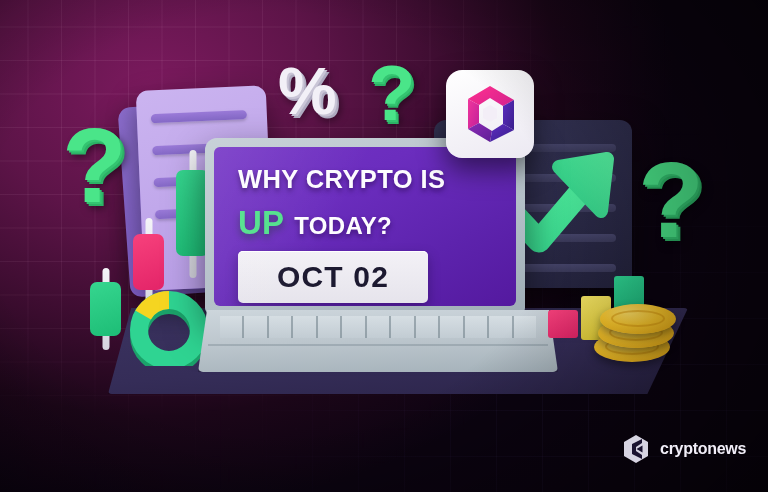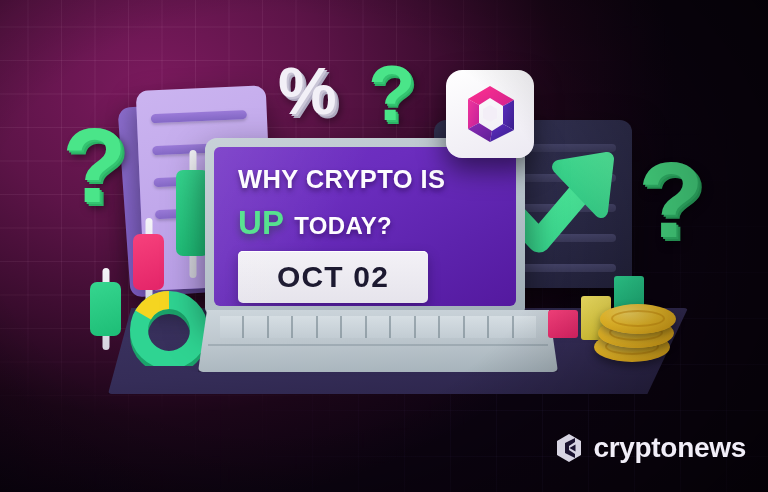--- a/index.html
+++ b/index.html
@@ -147,21 +147,21 @@
   
   .badge {
     position:absolute; left:446px; top:70px; width:88px; height:88px; border-radius:16px;
     background:linear-gradient(160deg,#ffffff,#ece9f2);
     box-shadow:0 12px 26px rgba(0,0,0,.5);
     display:flex; align-items:center; justify-content:center;
   }
 
   
   .wm { position:absolute; right:22px; bottom:28px; display:flex; align-items:center; gap:9px; }
-  .wm-text { color:#f1eef8; font-size:28px; font-weight:bold; letter-spacing:-.3px; }
+  .wm-text { color:#f1eef8; font-size:16px; font-weight:bold; letter-spacing:-.3px; }
 </style>
 </head>
 <body>
 
 <div id="stage">
 
   <div class="grid"></div>
   <div class="grid faint"></div>
 
   <div class="desk"></div>

